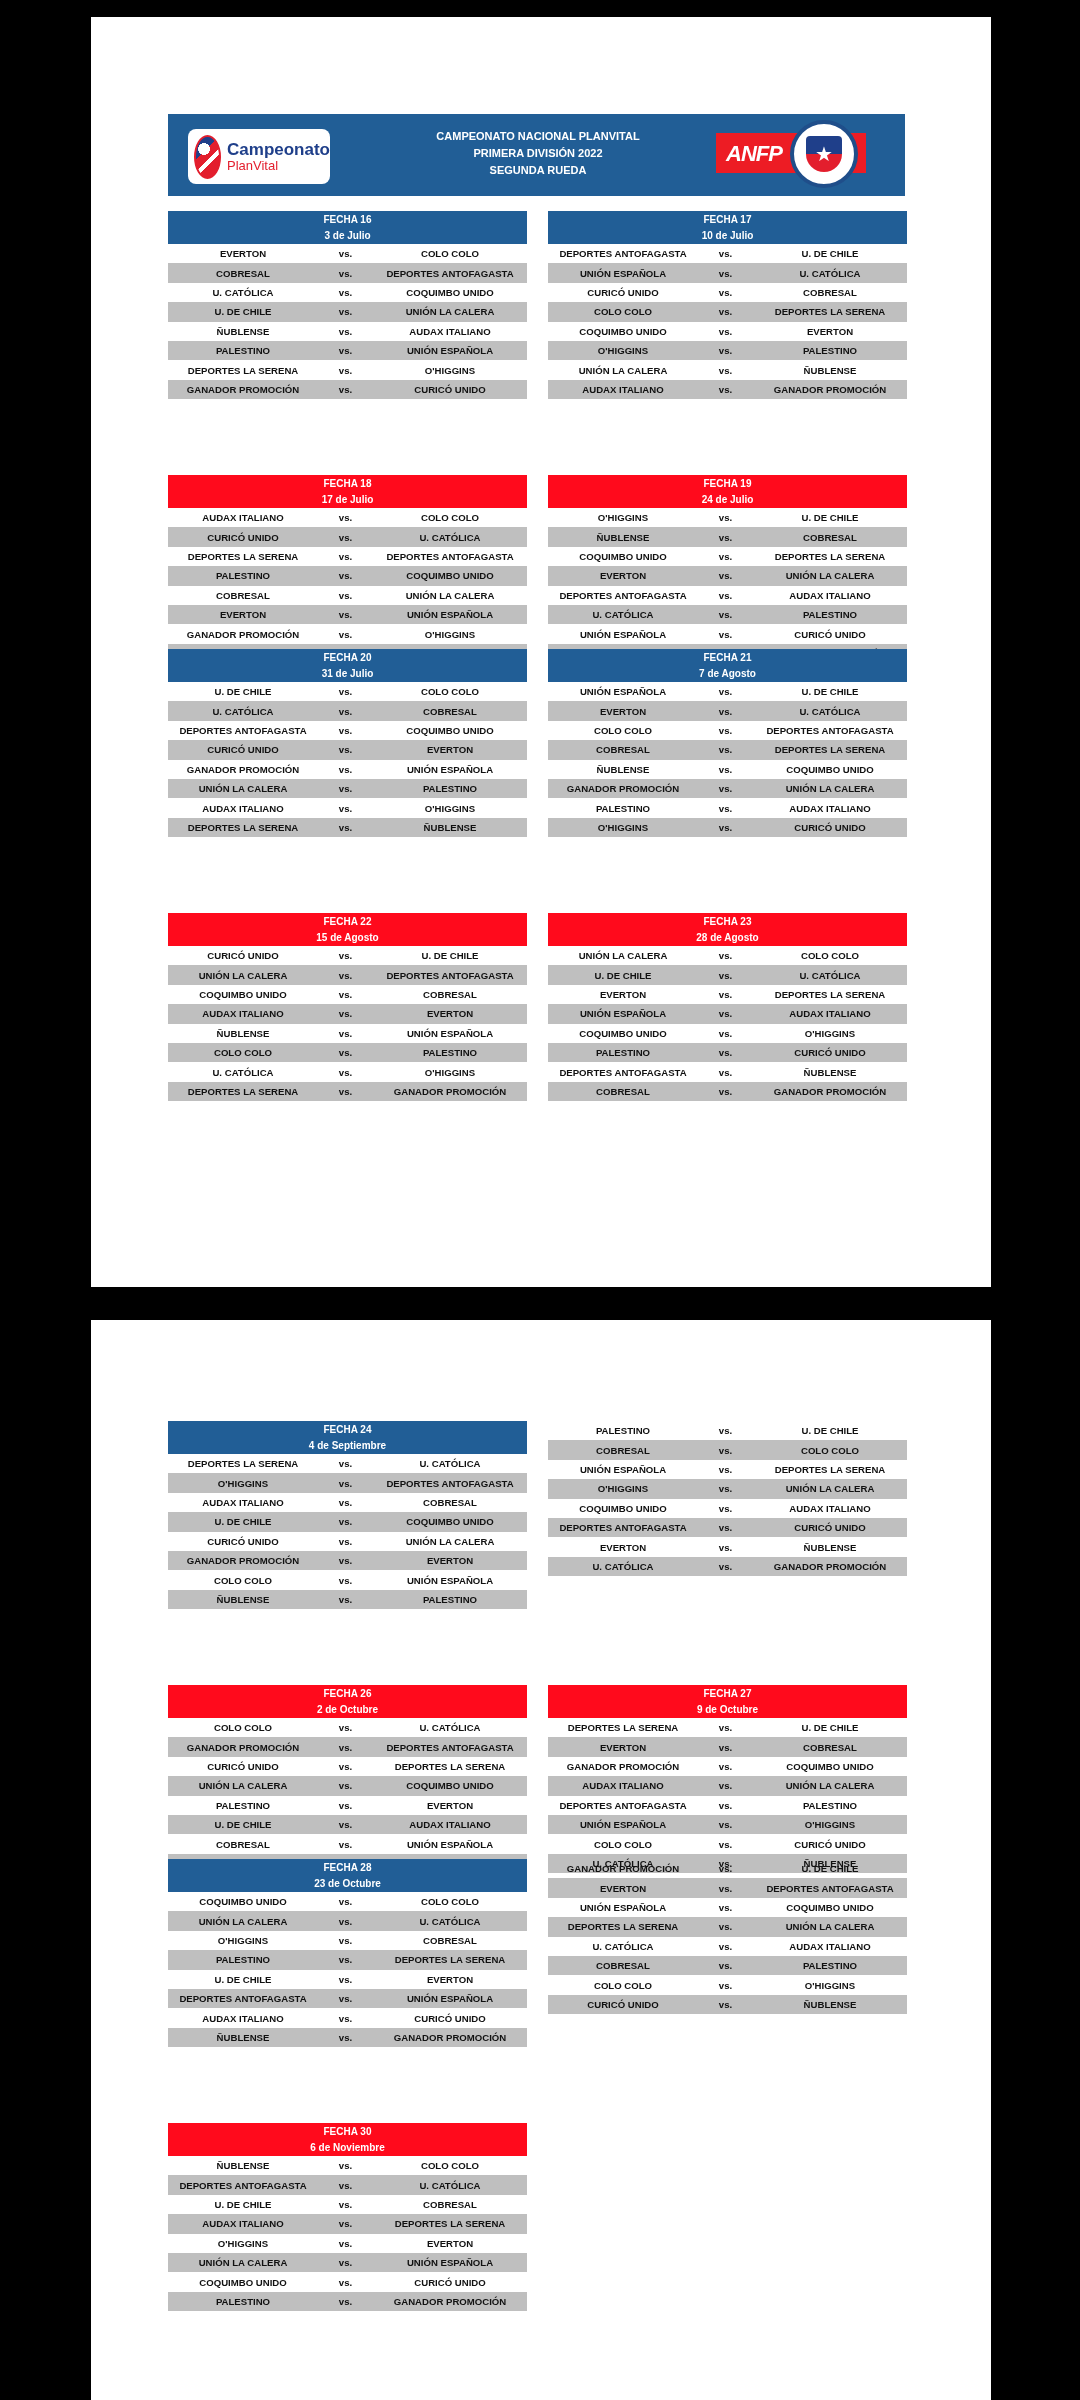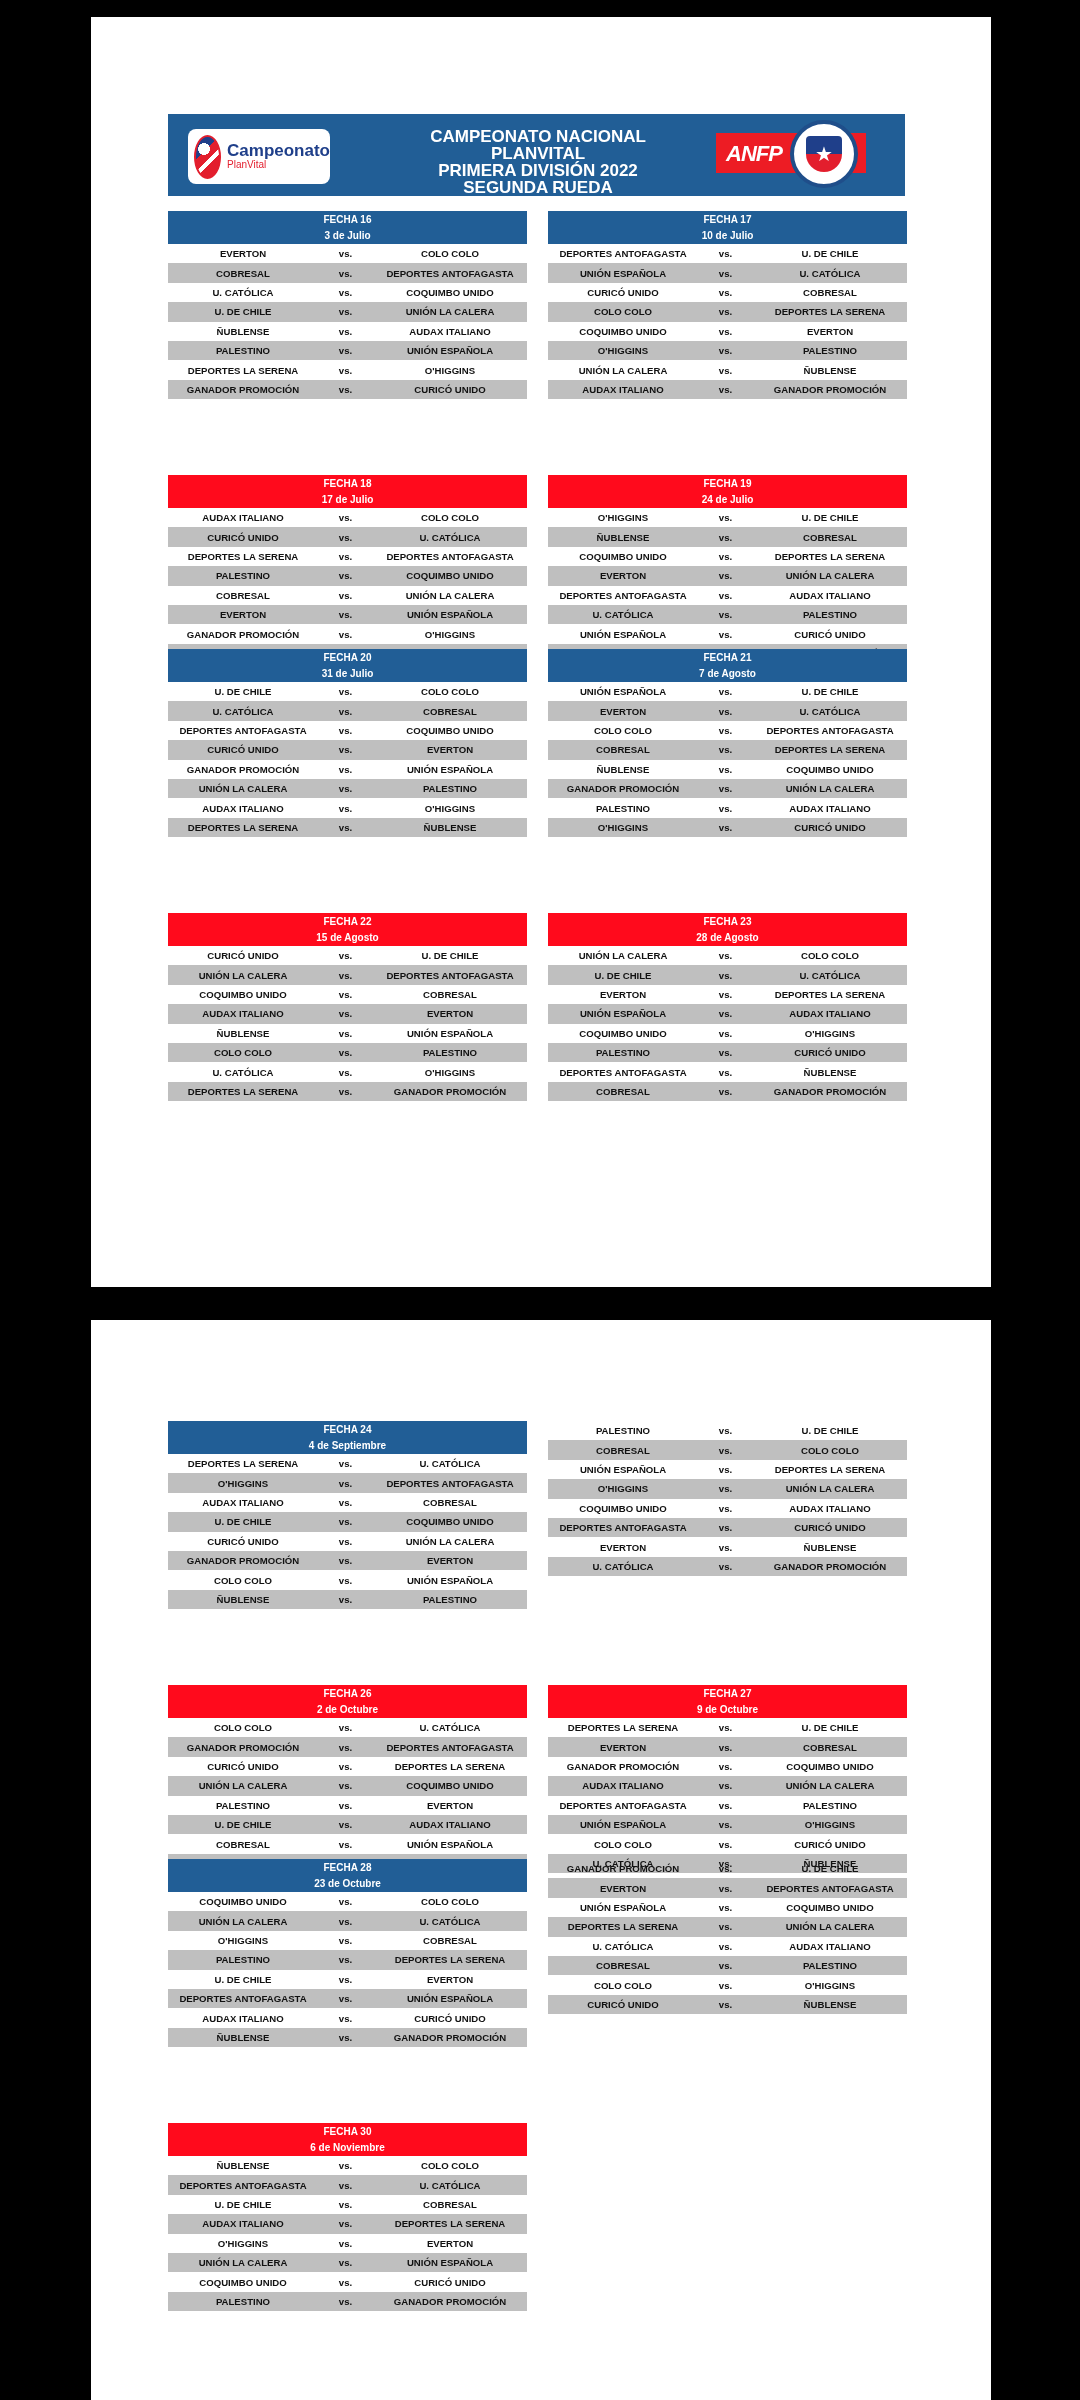--- a/index.html
+++ b/index.html
@@ -17,24 +17,24 @@
   }
   .banner-logo-left {
     position: absolute; left: 20px; top: 15px; width: 142px; height: 55px;
     background: #fff; border-radius: 8px; display: flex; align-items: center;
   }
   .ball { width: 44px; height: 44px; margin-left: 6px; border-radius: 50%; position: relative; overflow: hidden;
     background: radial-gradient(circle at 35% 30%, #fff 0 18%, transparent 19%), linear-gradient(135deg, #1f3f8a 0 35%, #e31e2d 35% 55%, #fff 55% 65%, #e31e2d 65% 100%);
     border: 2px solid #e31e2d; box-sizing: border-box; }
   .logo-text { margin-left: 6px; line-height: 1.05; }
   .logo-text .l1 { color: #1f3f8a; font-weight: bold; font-size: 17px; display: block; }
-  .logo-text .l2 { color: #e31e2d; font-size: 10px; display: block; }
+  .logo-text .l2 { color: #e31e2d; font-size: 13px; display: block; }
   .banner-title {
     position: absolute; left: 230px; top: 14px; width: 280px; text-align: center;
-    color: #fff; font-weight: bold; font-size: 17px; line-height: 17px;
+    color: #fff; font-weight: bold; font-size: 11px; line-height: 17px;
   }
   .banner-title span { display: block; }
   .anfp {
     position: absolute; left: 548px; top: 19px; width: 150px; height: 40px; background: #ed1c24;
   }
   .anfp-text { position: absolute; left: 10px; top: 8px; color: #fff; font-weight: bold; font-size: 22px; letter-spacing: -1px; font-style: italic; }
   .crest {
     position: absolute; left: 622px; top: 6px; width: 68px; height: 68px; border-radius: 50%;
     background: #fff; border: 4px solid #1f4e8a; box-sizing: border-box; display: flex; align-items: center; justify-content: center;
   }

